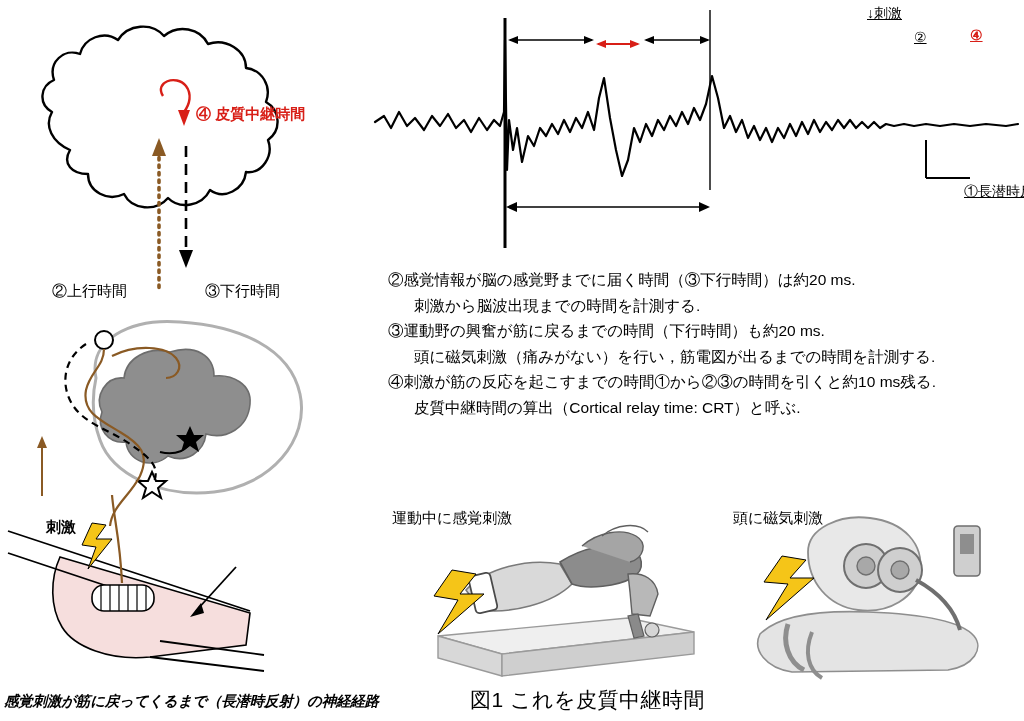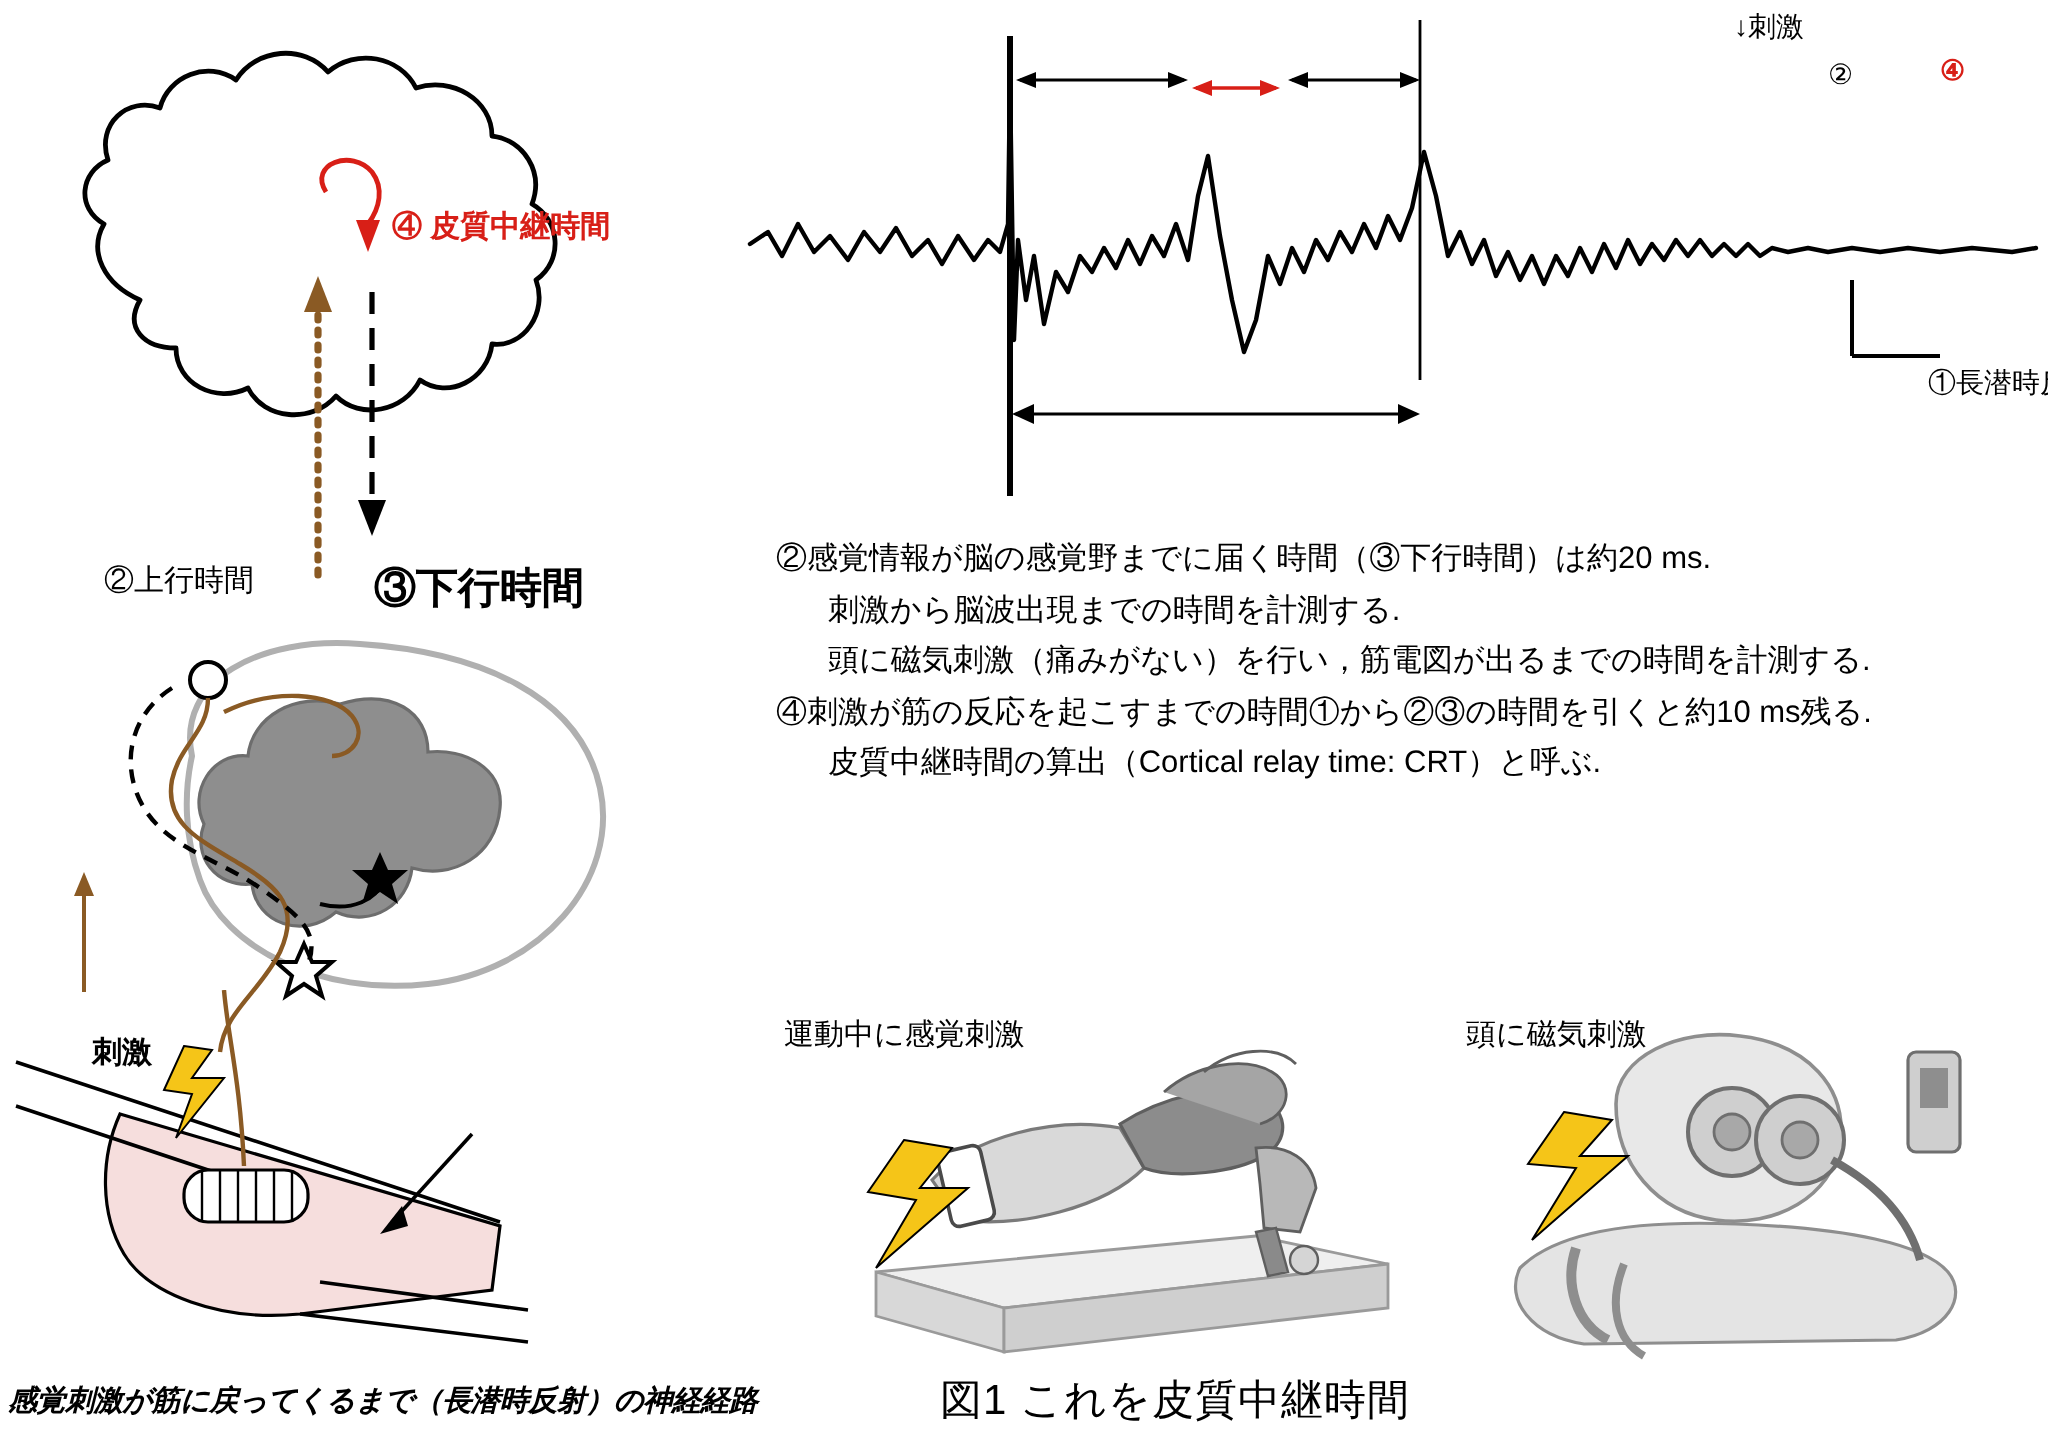--- a/index.html
+++ b/index.html
@@ -36,26 +36,26 @@
   .caption-left {
     left: 4px; top: 692px;
     font-size: 14.5px;
     font-weight: bold;
     letter-spacing: -0.2px;
     font-style: italic;
   }
 
   .label-crt { left: 196px; top: 104px; font-size: 15px; font-weight: bold; }
   .label-up  { left: 52px;  top: 281px; font-size: 15px; }
-  .label-down{ left: 187px; top: 281px; font-size: 21px; font-weight: bold; }
+  .label-down{ left: 205px; top: 281px; font-size: 15px; }
   .label-stim{ left: 46px;  top: 517px; font-size: 15px; font-weight: bold; }
 
   
   #wave-panel { left: 370px; top: 0; width: 654px; height: 260px; }
-  .wave-lbl { font-size: 14px; }
+  .wave-lbl { font-size: 14px; text-decoration: underline; }
   .wave-stim { left: 497px; top: 4px; }
   .wave-2 { left: 544px; top: 28px; }
   .wave-4 { left: 600px; top: 26px; font-weight: bold; }
   .wave-long { left: 594px; top: 182px; }
 
   
   #text-block { left: 388px; top: 272px; width: 620px; }
   #text-block .line { font-size: 15.5px; line-height: 1.0; margin-bottom: 10px; white-space: nowrap; }
   #text-block .indent { padding-left: 26px; }
 
@@ -205,20 +205,21 @@
   <div class="abs txt wave-lbl wave-2">②</div>
   <div class="abs txt wave-lbl wave-4 red">④</div>
 
   <div class="abs txt wave-lbl wave-long">①長潜時反射</div>
 
 </div>
 
 <div class="abs" id="text-block">
   <div class="line">②感覚情報が脳の感覚野までに届く時間（③下行時間）は約20 ms.</div>
   <div class="line indent">刺激から脳波出現までの時間を計測する.</div>
+  <div class="line">③運動野の興奮が筋に戻るまでの時間（下行時間）も約20 ms.</div>
   <div class="line indent">頭に磁気刺激（痛みがない）を行い，筋電図が出るまでの時間を計測する.</div>
   <div class="line">④刺激が筋の反応を起こすまでの時間①から②③の時間を引くと約10 ms残る.</div>
   <div class="line indent">皮質中継時間の算出（Cortical relay time: CRT）と呼ぶ.</div>
 </div>
 
 <div class="abs txt img-title" id="hand-title">運動中に感覚刺激</div>
 <div class="abs txt img-title" id="head-title">頭に磁気刺激</div>
 
 <svg class="abs" id="hand-svg" style="left:432px;top:518px;" width="268" height="172" viewBox="0 0 268 172">
 

